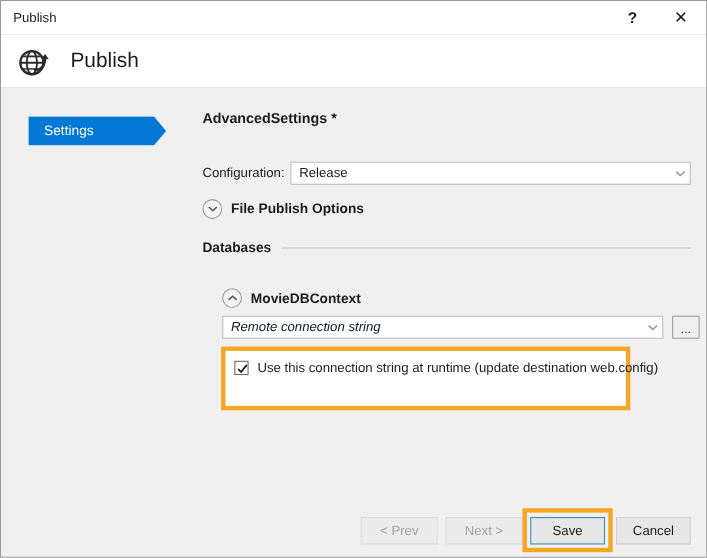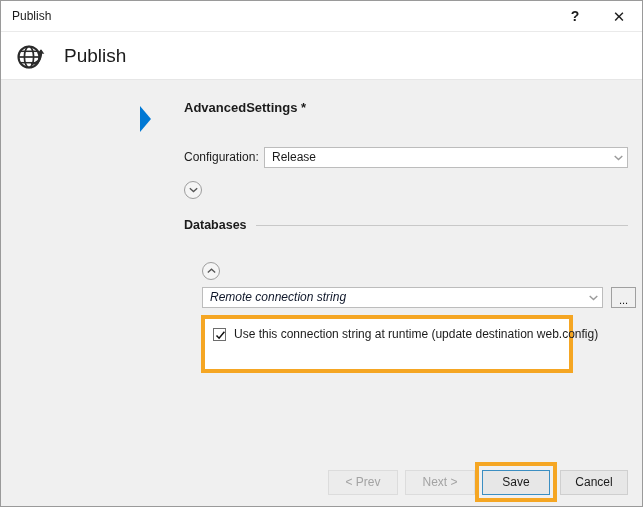--- a/index.html
+++ b/index.html
@@ -391,20 +391,23 @@
         <line x1="5.3" y1="22.7" x2="22.7" y2="22.7" stroke="#2b2b2b" stroke-width="1.5"></line>
         <path d="M17 23.5 C24 23.5 26 18 26 11.5" fill="none" stroke="#2b2b2b" stroke-width="2.4" stroke-linecap="round"></path>
         <path d="M22.3 13.6 L26 9.2 L29.3 13.8 Z" fill="#2b2b2b"></path>
       </svg>
     </div>
     <div class="header-title">Publish</div>
   </div>
 
   <div class="body-area"></div>
 
+  <div class="nav-tab">
+    <span class="nav-tab-label">Settings</span>
+  </div>
   <div class="nav-tab-arrow"></div>
 
   <div class="content">
 
     <div class="section-title">AdvancedSettings *</div>
 
     <div class="row-config">
       <span class="field-label">Configuration:</span>
       <div class="combobox config-combo">
         <span class="combobox-value">Release</span>
@@ -415,33 +418,35 @@
         </span>
       </div>
     </div>
 
     <div class="expander expander-file">
       <span class="exp-circle">
         <svg width="9" height="6" viewBox="0 0 9 6">
             <path d="M0.8 1.2 L4.5 4.6 L8.2 1.2" fill="none" stroke="#555" stroke-width="1.3"></path>
           </svg>
       </span>
+      <span class="exp-label">File Publish Options</span>
     </div>
 
     <div class="group-head">
       <span class="group-title">Databases</span>
       <span class="group-rule"></span>
     </div>
 
     <div class="expander expander-ctx">
       <span class="exp-circle">
         <svg width="9" height="6" viewBox="0 0 9 6">
             <path d="M0.8 4.6 L4.5 1.2 L8.2 4.6" fill="none" stroke="#555" stroke-width="1.3"></path>
           </svg>
       </span>
+      <span class="exp-label">MovieDBContext</span>
     </div>
 
     <div class="conn-row">
       <div class="combobox conn-combo">
         <span class="combobox-value placeholder">Remote connection string</span>
         <span class="combo-arrow">
           <svg width="9" height="6" viewBox="0 0 9 6">
               <path d="M0.7 1 L4.5 4.6 L8.3 1" fill="none" stroke="#9b9b9b" stroke-width="1.4"></path>
             </svg>
         </span>

